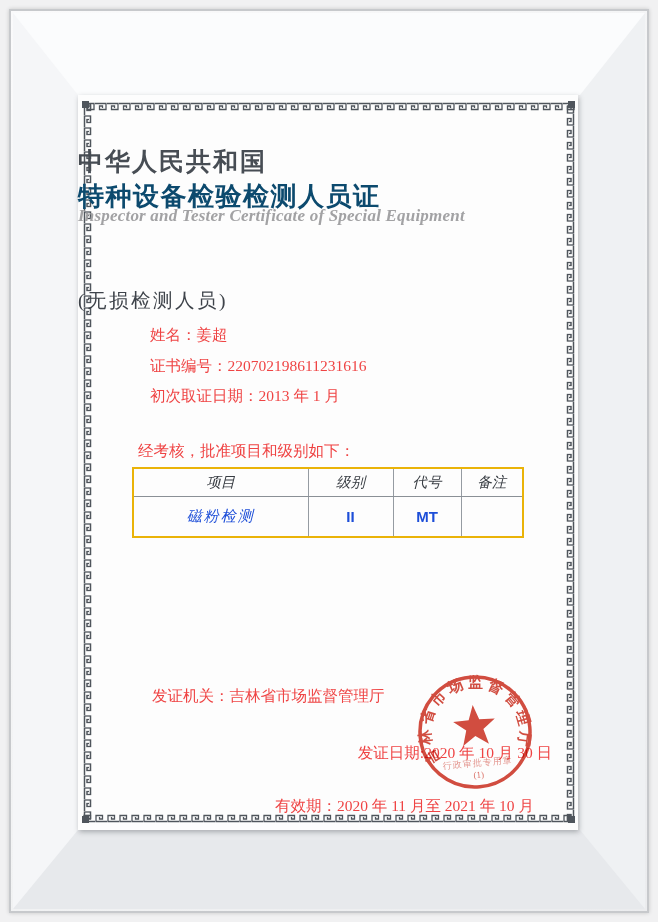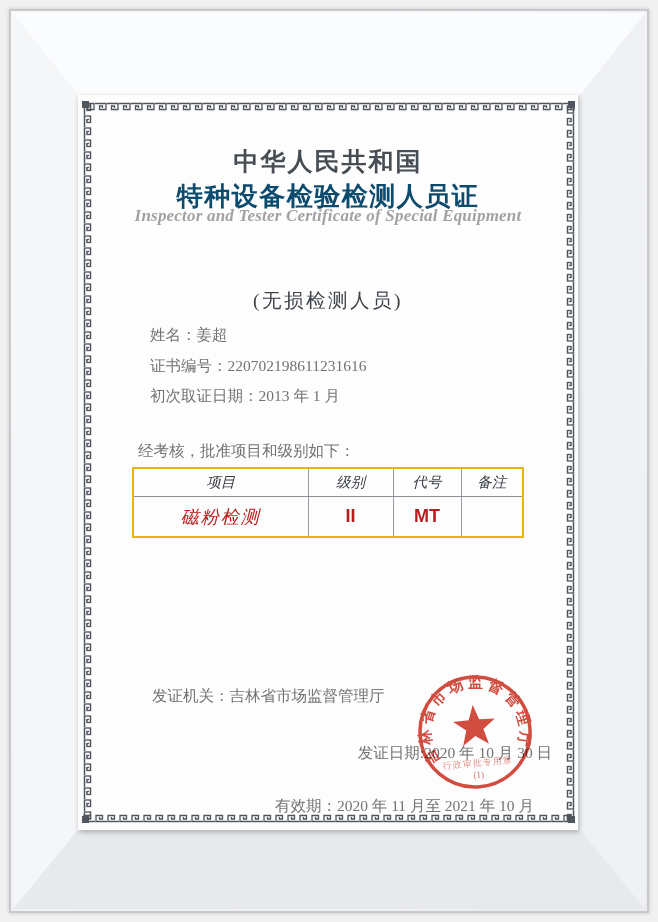--- a/index.html
+++ b/index.html
@@ -32,30 +32,30 @@
     box-shadow: 1px 2px 5px rgba(50,55,60,.35);
   }
   .m-strip { position: absolute; }
   .m-top    { left: 5px;   top: 7px; }
   .m-bottom { left: 5px;   top: 719px; transform: rotate(180deg); }
   .m-left   { left: 5px;   top: 728px; transform-origin: 0 0; transform: rotate(-90deg); }
   .m-right  { left: 497px; top: 7px;   transform-origin: 0 0; transform: rotate(90deg); }
   .m-corner { position: absolute; width: 7px; height: 7px; background: #4f555c; }
 
   .abs { position: absolute; }
-  .center { left: 0; width: 100%; text-align: center; }
+  .center { left: 0; width: 100%; }
 
   .title-cn-1 { top: 50px;  font-size: 25px;   letter-spacing: 2px;   font-weight: 600; color: #474d54; }
   .title-cn-2 { top: 84px;  font-size: 26px; letter-spacing: 1.5px; font-weight: 600; color: #0c4a6e; }
   .title-en   { font-size: 17px; font-weight: 700; color: #a2a2a4; letter-spacing: .2px; }
   .title-en-1 { top: 111px; font-style: italic; }
   .title-en-2 { top: 146px; }
   .subtitle   { top: 165px; font-size: 19.5px; letter-spacing: 2.5px; color: #3e434a; font-weight: 500; margin-top: 27px; }
 
-  .body-line  { font-size: 15.5px; color: #737373; white-space: nowrap; }
+  .body-line  { font-size: 15.5px; color: #ef4444; white-space: nowrap; }
   .ln-name    { left: 72px; top: 230px; }
   .ln-certno  { left: 72px; top: 261px; }
   .ln-first   { left: 72px; top: 291px; }
   .ln-intro   { left: 60px; top: 346px; }
   .ln-issuer  { left: 74px; top: 591px; }
   .ln-issued  { right: 26px; top: 648px; }
   .ln-valid   { right: 44px; top: 701px; }
 
   
   table.approval {
@@ -63,21 +63,21 @@
     width: 390px; border-collapse: collapse; table-layout: fixed;
     border: 2px solid #eab308;
     background: transparent;
   }
   table.approval th {
     height: 25px; font-size: 14.5px; font-weight: 500;
     font-style: italic; color: #383d43;
     border-bottom: 1px solid #8a9096;
   }
   table.approval td {
-    height: 37px; text-align: center; font-size: 18px; color: #b91c1c; margin-left: 38px;
+    height: 37px; text-align: center; font-size: 15px; color: #1d4ed8; margin-left: 38px;
   }
   table.approval th + th, table.approval td + td { border-left: 1px solid #959ba2; text-align: center; }
   td.cell-kai  { font-style: italic; letter-spacing: 2px; }
   td.cell-code { font-family: "Liberation Sans", "DejaVu Sans", sans-serif; font-weight: 700; font-size: 14px; color: #2e3338; }
 
   
   .seal {
     position: absolute; left: 332px; top: 572px; width: 130px; height: 130px;
     transform: rotate(-5deg);
     mix-blend-mode: multiply; opacity: .9;

